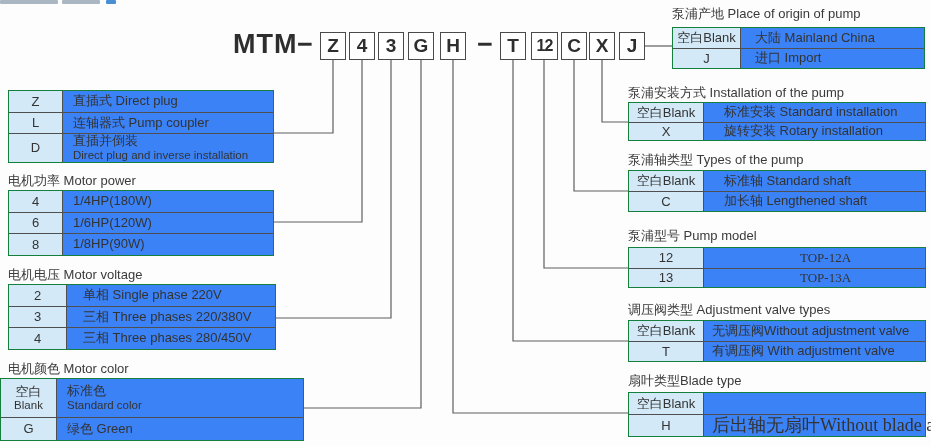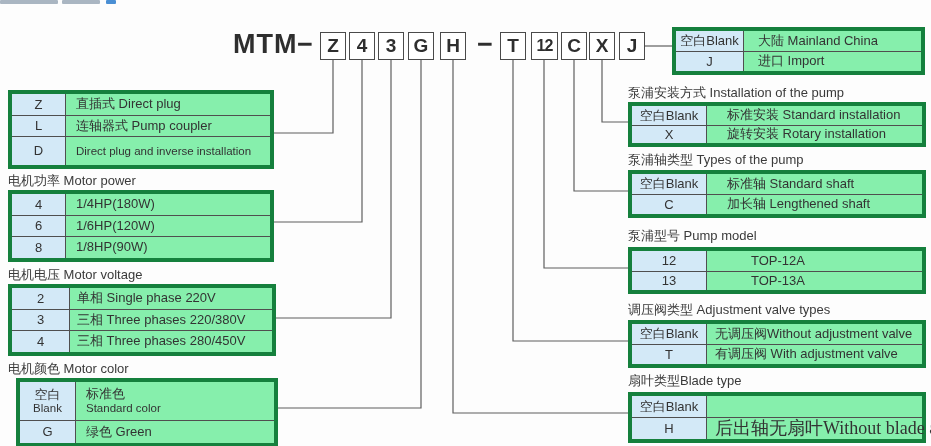--- a/index.html
+++ b/index.html
@@ -18,35 +18,35 @@
     position:absolute;top:32px;height:28px;width:26px;box-sizing:border-box;
     border:1.5px solid #4a4a4a;background:#fff;display:flex;align-items:center;justify-content:center;
     font-size:19px;font-weight:600;color:#2e2e2e;
   }
   .cbox.narrowtext{font-size:16px;letter-spacing:-1px;}
 
   
   .hdr{position:absolute;font-size:13px;color:#3a3a3a;white-space:nowrap;}
 
   
-  .tbl{position:absolute;border:4px solid #15803d;background:#86efac;box-sizing:border-box;}
+  .tbl{position:absolute;border:1px solid #15803d;background:#3b82f6;box-sizing:border-box;}
   .trow{display:flex;align-items:stretch;border-top:1px solid #4f4f4f;box-sizing:border-box;}
   .trow:first-child{border-top:none;}
   .ccell{
     background:#d3e9f7;border-right:1px solid #4f4f4f;flex:none;
     display:flex;flex-direction:column;align-items:center;justify-content:center;
     text-align:center;font-size:13px;color:#333;line-height:1.05;box-sizing:border-box;
   }
   .dcell{
     flex:1;display:flex;flex-direction:column;justify-content:center;
     padding-left:10px;font-size:13px;color:#333;line-height:1.12;white-space:nowrap;box-sizing:border-box;
   }
   .dcell.inline{flex-direction:row;align-items:center;}
   .small{font-size:11.5px;}
-  .pad14{padding-left:14px;} .pad20{padding-left:20px;} .pad70{padding-left:44px;} .pad8{padding-left:8px;} .pad16{padding-left:7px;}
+  .pad14{padding-left:14px;} .pad20{padding-left:20px;} .pad70{padding-left:96px;font-family:Liberation Serif, serif;} .pad8{padding-left:8px;} .pad16{padding-left:16px;}
   .gap42{margin-left:42px;}
   svg.lines{position:absolute;top:0;left:0;pointer-events:none;}
 </style>
 </head>
 <body>
 
 <div id="stage">
 
   <div class="artifact">
     <span style="width:58px;background:#aab6c2;"></span><span style="width:4px;"></span><span style="width:38px;background:#aab6c2;"></span><span style="width:6px;"></span><span style="width:10px;background:#4a8fd4;"></span>
@@ -86,20 +86,21 @@
       <div class="ccell" style="width:54px;">Z</div>
       <div class="dcell">直插式 Direct plug</div>
     </div>
     <div class="trow" style="height:21px;">
       <div class="ccell" style="width:54px;">L</div>
       <div class="dcell">连轴器式 Pump coupler</div>
     </div>
     <div class="trow" style="height:29px;">
       <div class="ccell" style="width:54px;">D</div>
       <div class="dcell">
+        <span>直插并倒装</span>
         <span class="small">Direct plug and inverse installation</span>
       </div>
     </div>
   </div>
 
   <div class="hdr" style="left:8px;top:172px;">电机功率 Motor power</div>
   <div class="tbl" style="left:8px;top:190px;width:266px;">
     <div class="trow" style="height:21px;">
       <div class="ccell" style="width:54px;">4</div>
       <div class="dcell">1/4HP(180W)</div>
@@ -124,37 +125,38 @@
       <div class="ccell" style="width:58px;">3</div>
       <div class="dcell pad16">三相 Three phases 220/380V</div>
     </div>
     <div class="trow" style="height:22px;">
       <div class="ccell" style="width:58px;">4</div>
       <div class="dcell pad16">三相 Three phases 280/450V</div>
     </div>
   </div>
 
   <div class="hdr" style="left:8px;top:360px;">电机颜色 Motor color</div>
-  <div class="tbl" style="left:16px;top:378px;width:262px;">
+  <div class="tbl" style="left:0;top:378px;width:304px;">
     <div class="trow" style="height:38px;">
       <div class="ccell" style="width:56px;">
         <span>空白</span>
         <span class="small">Blank</span>
       </div>
       <div class="dcell">
         <span>标准色</span>
         <span class="small">Standard color</span>
       </div>
     </div>
     <div class="trow" style="height:23px;">
       <div class="ccell" style="width:56px;">G</div>
       <div class="dcell">绿色 Green</div>
     </div>
   </div>
 
+  <div class="hdr" style="left:672px;top:5px;">泵浦产地 Place of origin of pump</div>
   <div class="tbl" style="left:672px;top:27px;width:253px;">
     <div class="trow" style="height:20px;">
       <div class="ccell" style="width:68px;">空白Blank</div>
       <div class="dcell pad14">大陆 Mainland China</div>
     </div>
     <div class="trow" style="height:20px;">
       <div class="ccell" style="width:68px;">J</div>
       <div class="dcell pad14">进口 Import</div>
     </div>
   </div>

